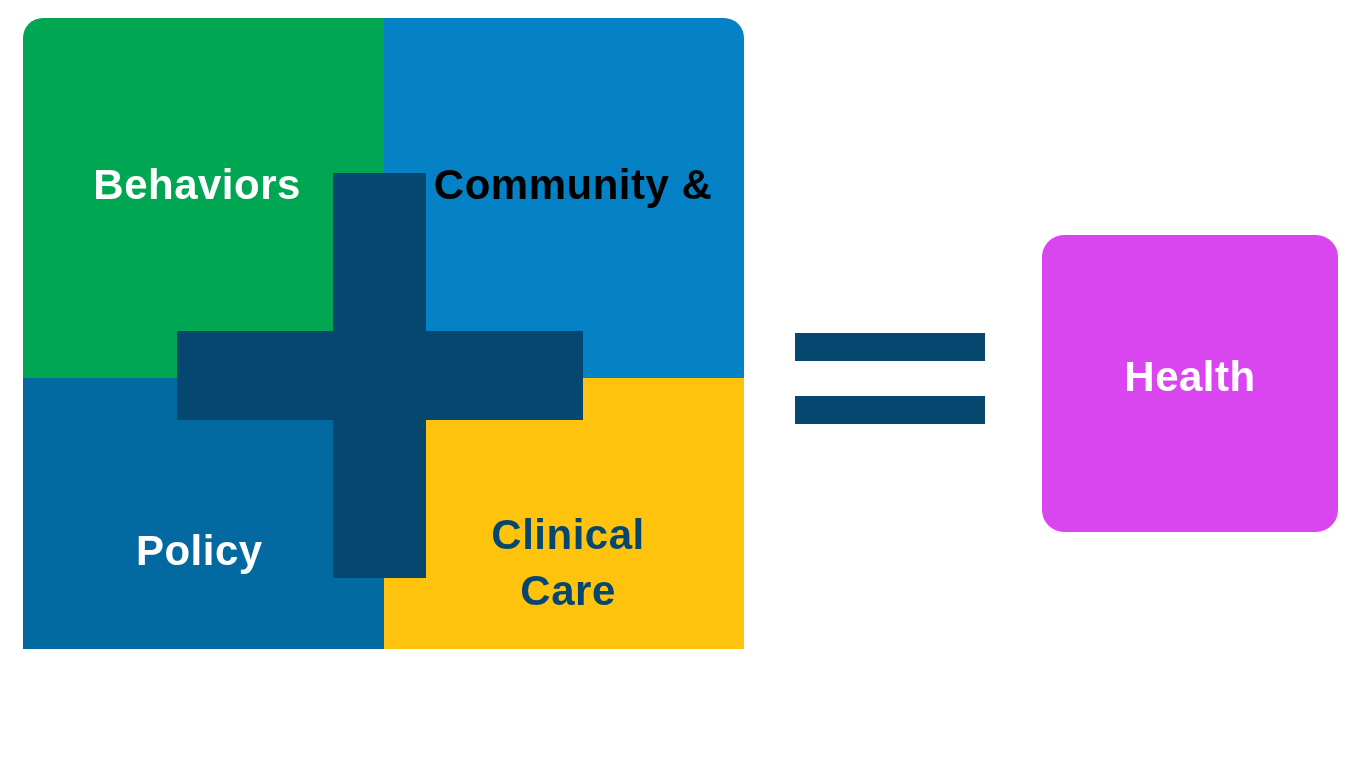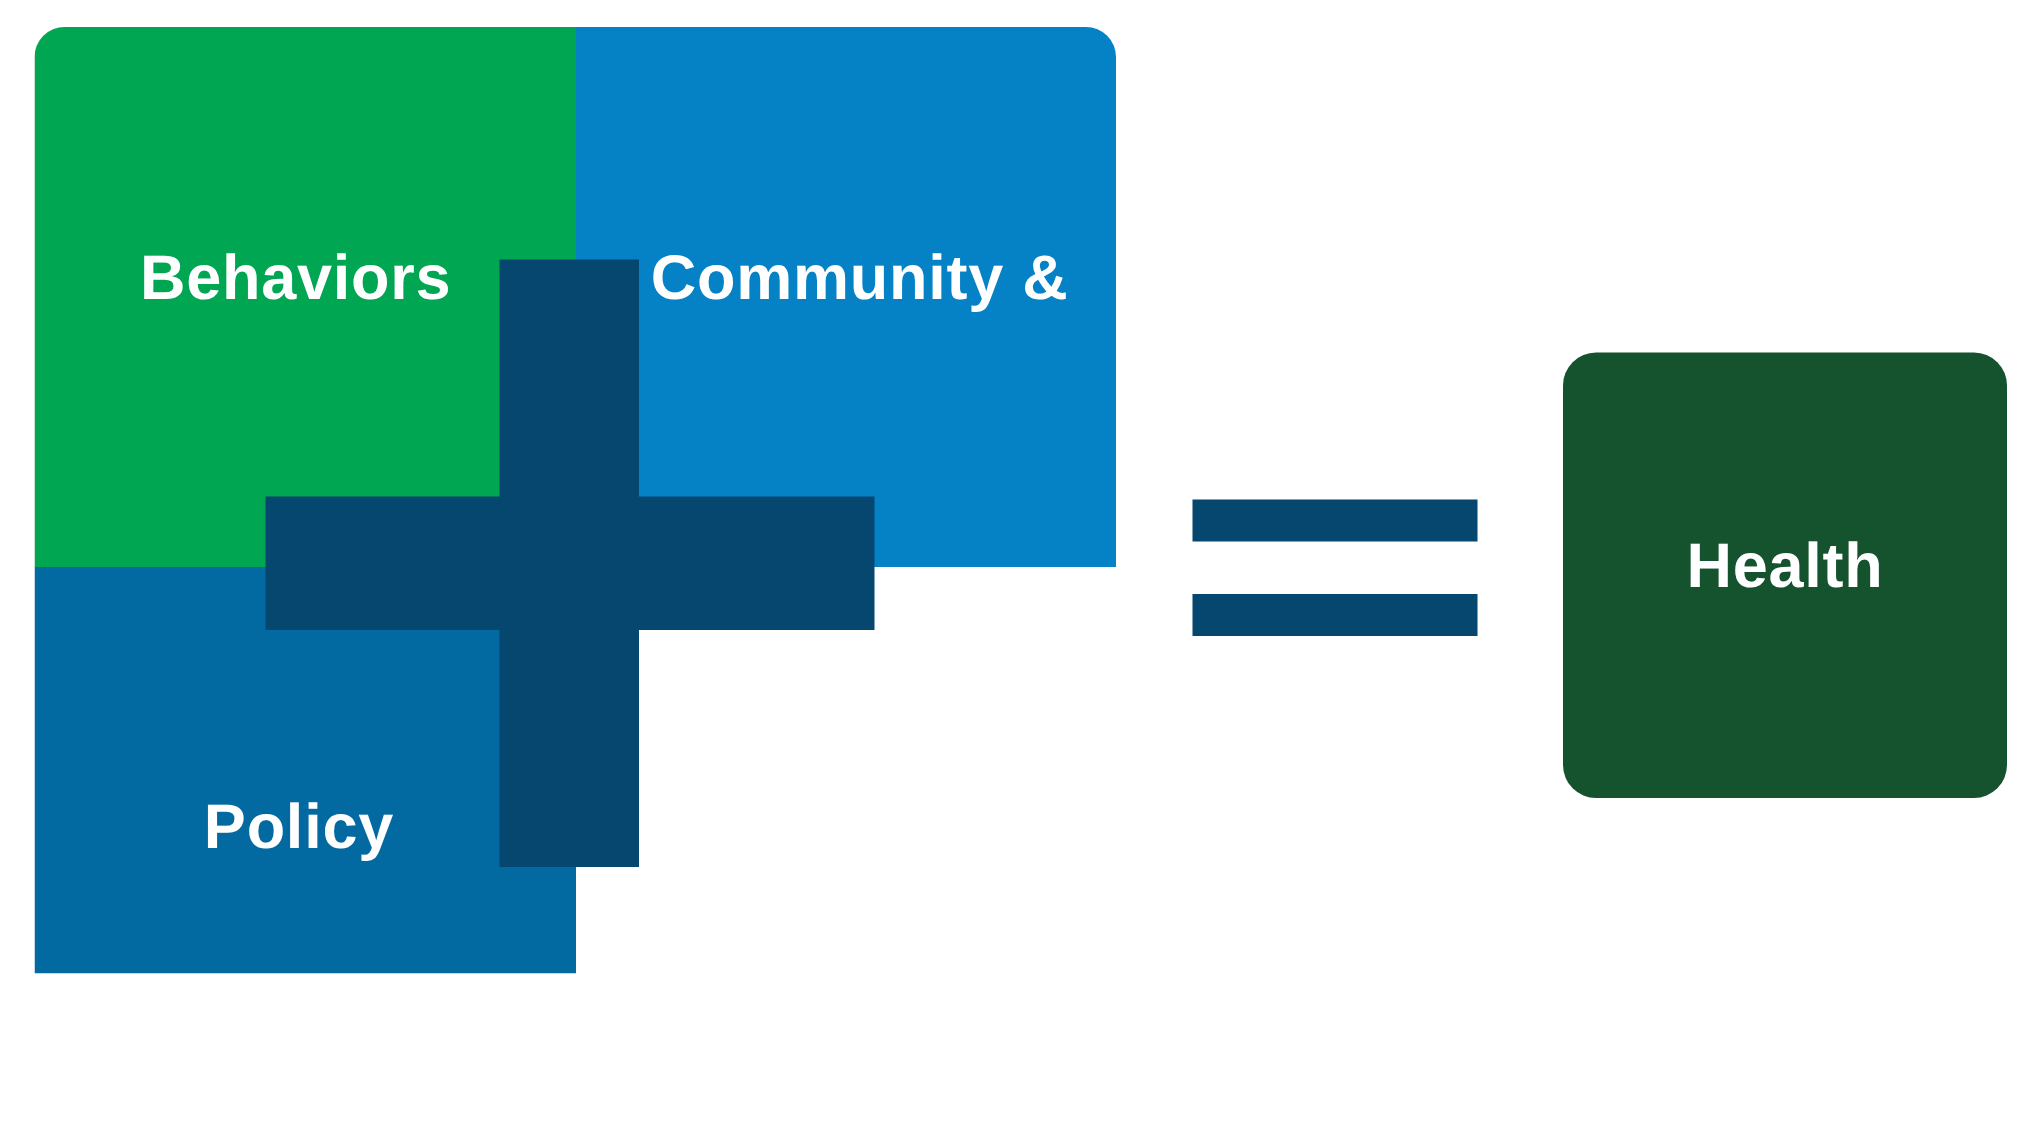--- a/index.html
+++ b/index.html
@@ -95,42 +95,48 @@
 <body>
 
 <div class="stage">
 
   <div class="quad-grid">
 
     <div class="quad" style="background-color: rgb(0, 166, 81); color: rgb(255, 255, 255);">
       <div class="qlabel behaviors">Behaviors</div>
     </div>
 
-    <div class="quad" style="background-color: rgb(5, 129, 198); color: #ffffff;">
+    <div class="quad" style="background-color: rgb(5, 129, 198); color: #000000;">
       <div class="qlabel community">
         <div>Community &amp;</div>
       </div>
     </div>
 
     <div class="quad" style="background-color: #0369a1; color: rgb(255, 255, 255);">
       <div class="qlabel policy">Policy</div>
     </div>
 
+    <div class="quad" style="background-color: rgb(255, 194, 13); color: rgb(5, 71, 110);">
+      <div class="qlabel clinical">
+        <div>Clinical</div>
+        <div>Care</div>
+      </div>
+    </div>
 
   </div>
 
   <div>
     <div class="plus-h" style="background-color: rgb(5, 71, 110);"></div>
     <div class="plus-v" style="background-color: rgb(5, 71, 110);"></div>
   </div>
 
   <div>
     <div class="eq-bar eq-top" style="background-color: rgb(5, 71, 110);"></div>
     <div class="eq-bar eq-bottom" style="background-color: rgb(5, 71, 110);"></div>
   </div>
 
-  <div class="outcome-box" style="background-color: #14532d; color: rgb(255, 255, 255);">
+  <div class="outcome-box" style="background-color: #d946ef; color: rgb(255, 255, 255);">
     <div class="outcome-label">
       <div>Health</div>
     </div>
   </div>
 
 </div>
 
 </body></html>

